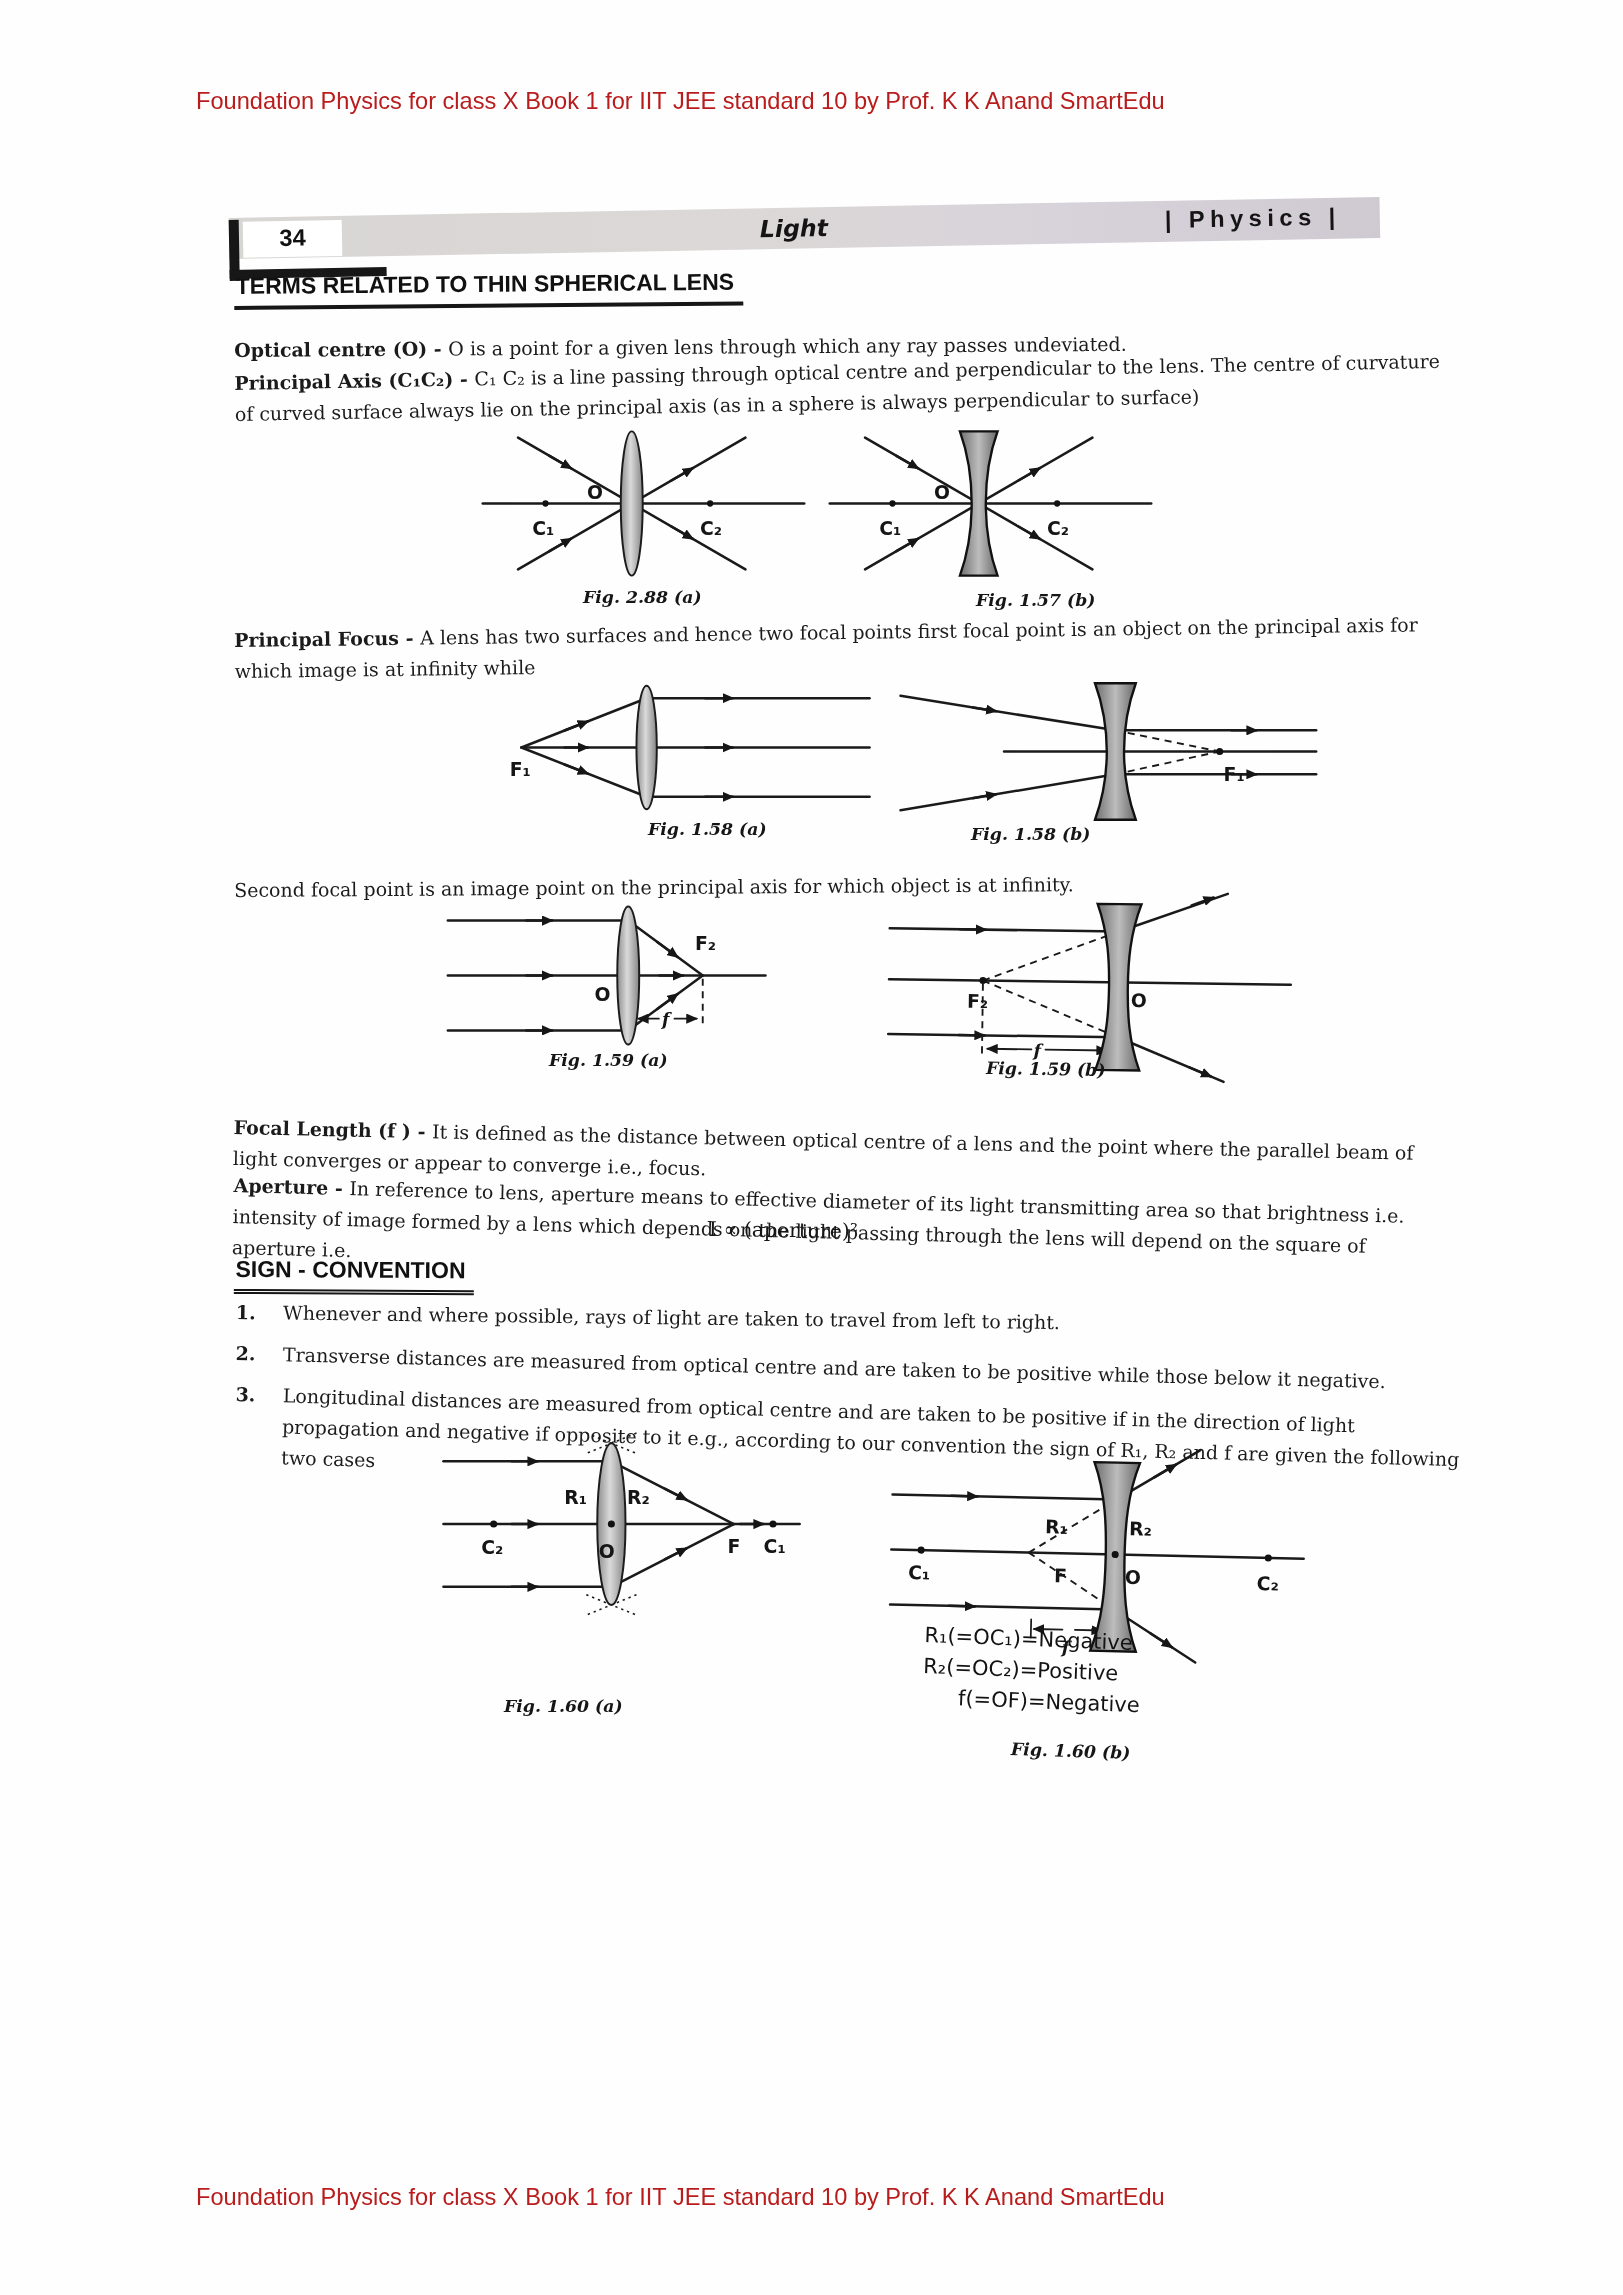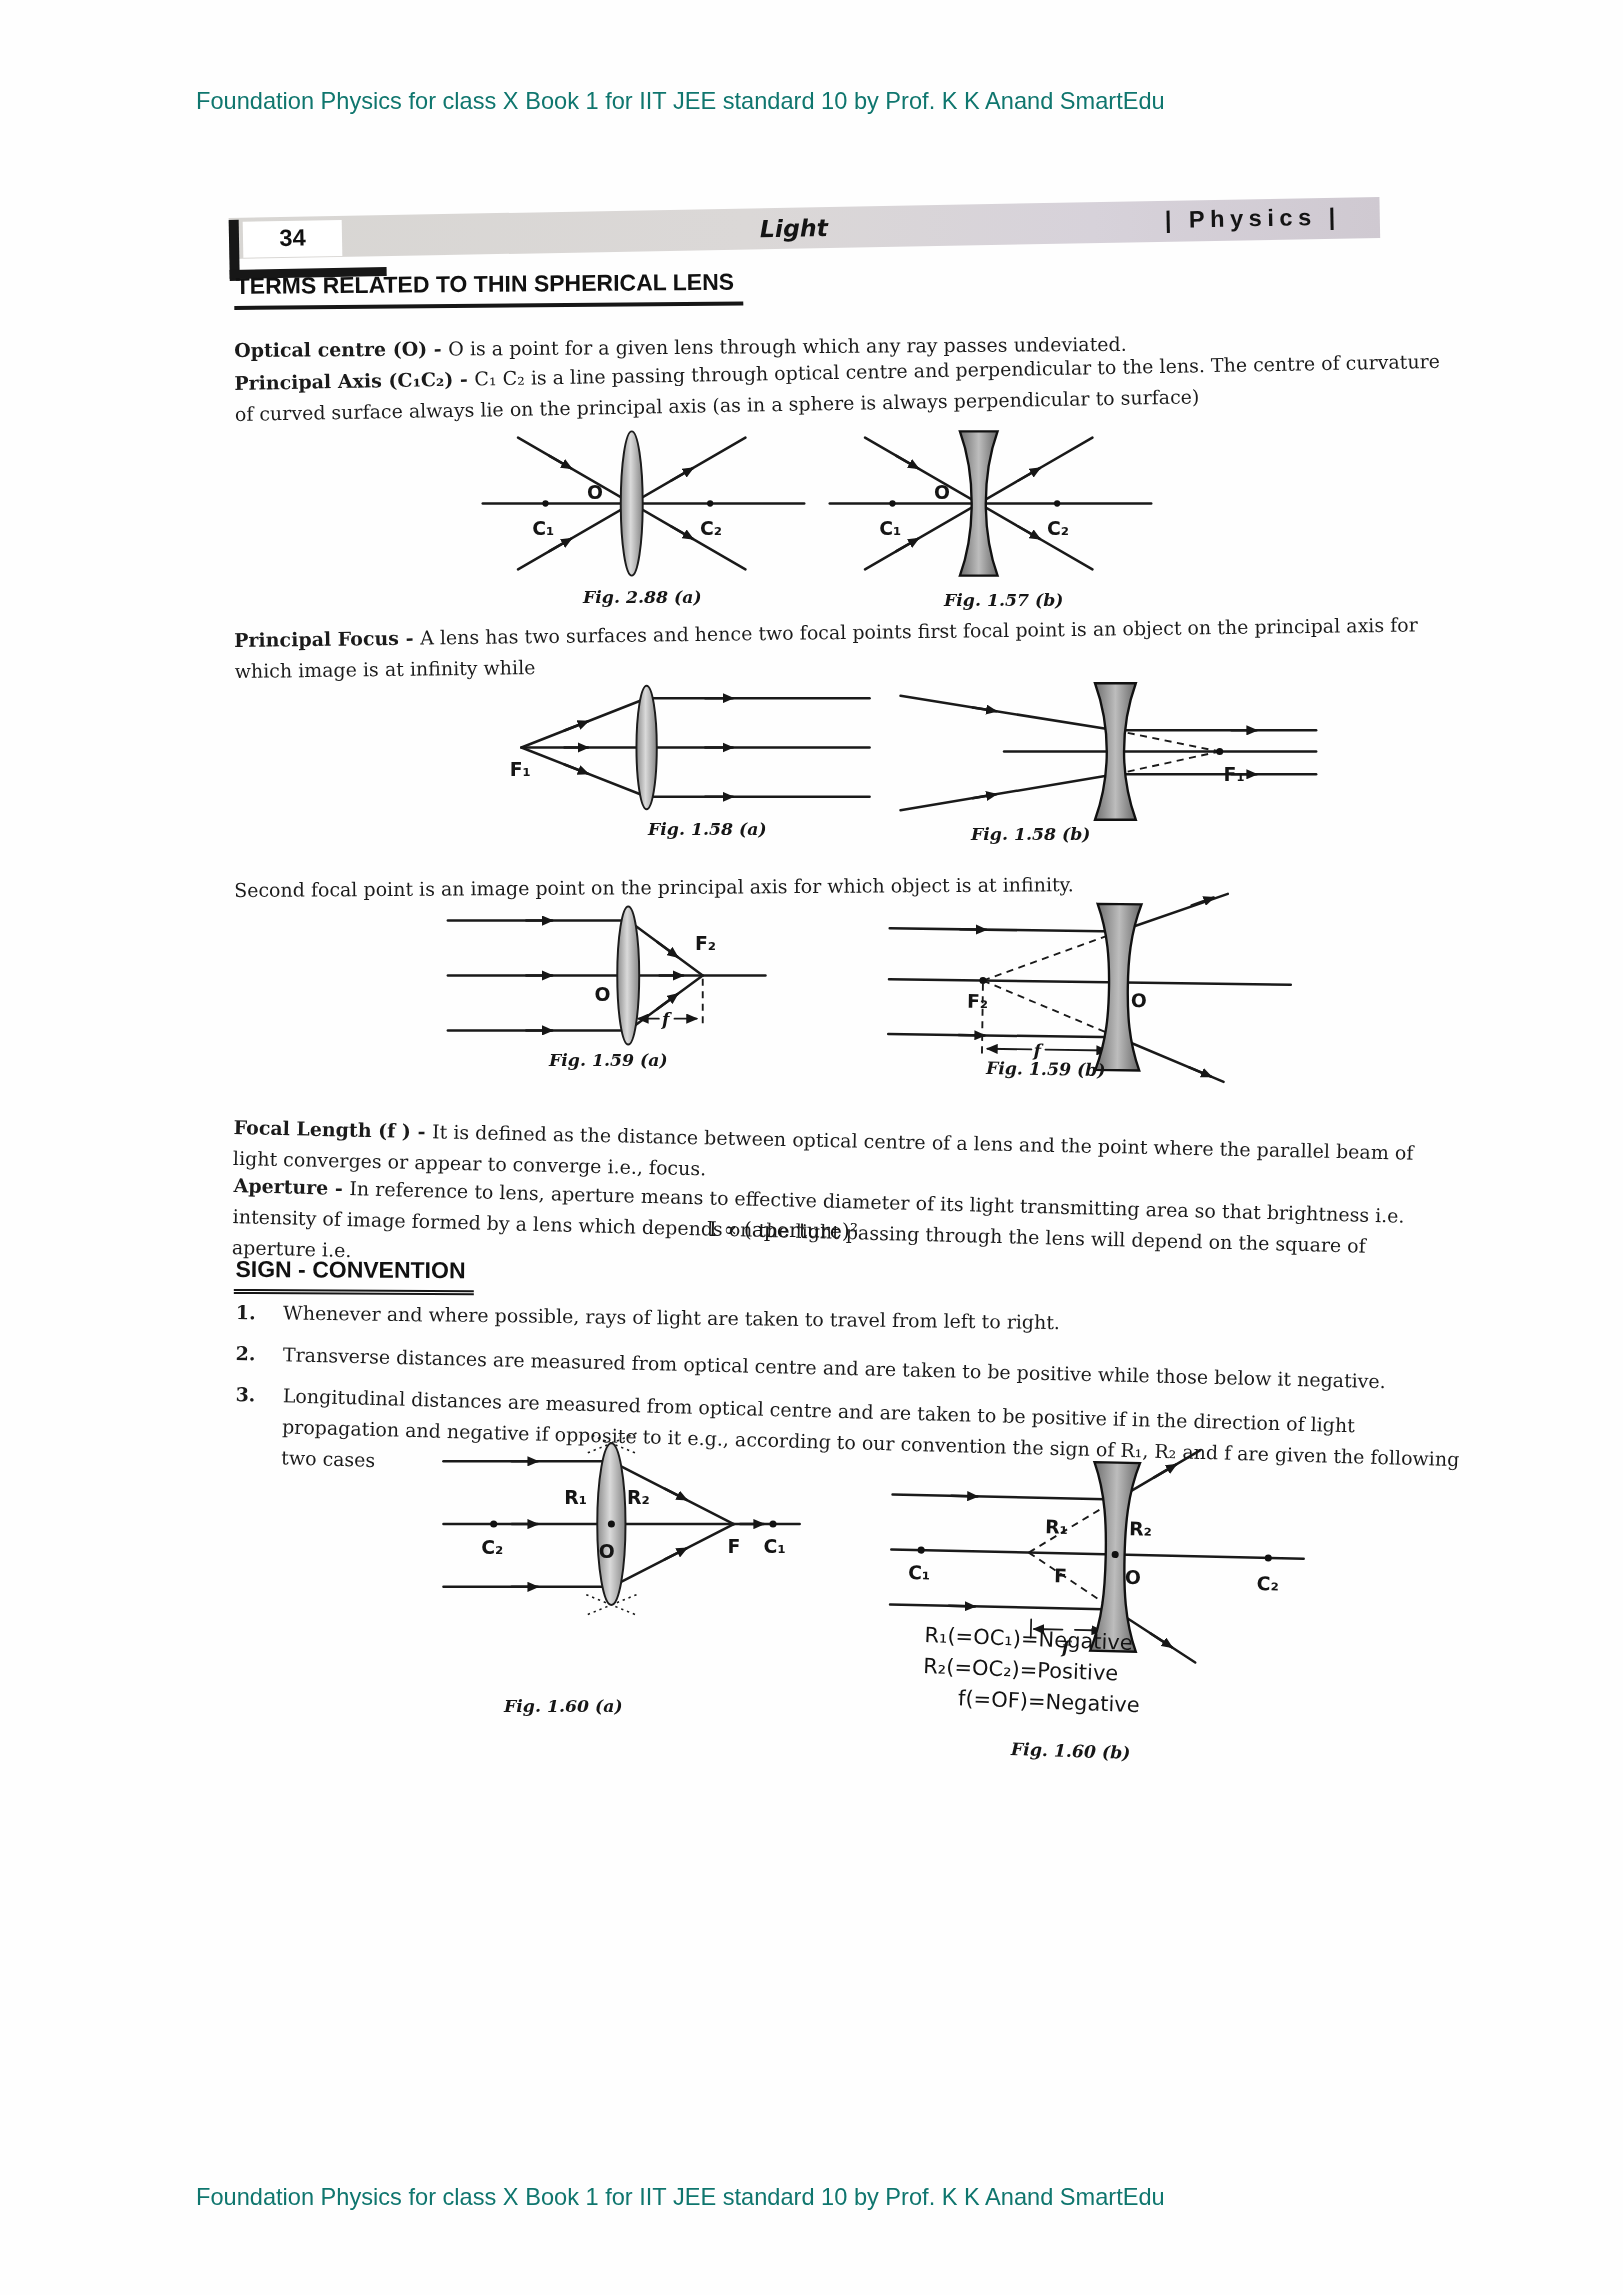--- a/index.html
+++ b/index.html
@@ -1,18 +1,18 @@
 <!DOCTYPE html>
 <html style="font-size:12.6px"><head>
 <meta charset="utf-8">
 <style>
   html,body{margin:0;padding:0;background:#ffffff;}
   .page{position:relative;width:1623px;height:2295px;background:#fefefe;overflow:hidden;
         font-family:"DejaVu Serif","DejaVu Sans",serif;}
-  .doc-title{position:absolute;font:400 23.6px "Liberation Sans","DejaVu Sans",sans-serif;color:#0f766e;white-space:nowrap;}
+  .doc-title{position:absolute;font:400 23.6px "Liberation Sans","DejaVu Sans",sans-serif;color:#b91c1c;white-space:nowrap;}
   
   .band{position:absolute;left:229px;top:218px;width:1151px;height:41px;
         background:linear-gradient(92deg,#d8d6d3 0%,#dbd8d7 45%,#d7d2da 75%,#cfc9d1 100%);
         transform:rotate(-1.05deg);transform-origin:left center;}
   .band-bar-v{position:absolute;left:0;top:1.6px;width:10.2px;height:61px;background:#171717;}
   .band-bar-h{position:absolute;left:0;top:52px;width:157px;height:9.4px;background:#171717;}
   .pagenum-box{position:absolute;left:14px;top:3.9px;width:99px;height:36px;background:#fff;
         display:flex;align-items:center;justify-content:center;
         font:700 23.6px "Liberation Sans","DejaVu Sans",sans-serif;color:#111;}
   .band-center{position:absolute;left:531px;top:7px;font:italic 700 23.6px "DejaVu Sans",sans-serif;color:#141414;}
@@ -111,21 +111,21 @@
       <line class="ln arr" x1="100" y1="160.8" x2="128" y2="144.6"></line>
       <line class="ln arr" x1="255" y1="71" x2="283" y2="54.8"></line>
     </g>
     <path class="lens2" d="M181,8 L229,8 C216,44 214,74 214,100 C214,126 216,156 229,192 L181,192 C194,156 196,126 196,100 C196,74 194,44 181,8 Z"></path>
     <text class="lbl" x="148" y="94">O</text>
     <text class="lbl" x="78" y="140">C₁</text>
     <text class="lbl" x="292" y="140">C₂</text>
   </svg>
 
   <div class="figcap" style="left:583px;top:587px">Fig. 2.88 (a)</div>
-  <div class="figcap" style="left:944px;top:590px">Fig. 1.57 (b)</div>
+  <div class="figcap" style="left:976px;top:590px">Fig. 1.57 (b)</div>
 
   <p class="para" style="left:234px;top:606px;width:1213px;transform:rotate(-0.75deg)"><b>Principal Focus - </b><span>A lens has two surfaces and hence two focal points first focal point is an object on the principal axis for which image is at infinity while</span></p>
 
   <svg class="fig" style="left:462px;top:681px" width="424" height="133" viewBox="0 0 540 170">
     <g>
       <line class="ln" x1="75" y1="85" x2="235" y2="22"></line>
       <line class="ln" x1="75" y1="85" x2="520" y2="85"></line>
       <line class="ln" x1="75" y1="85" x2="235" y2="148"></line>
       <line class="ln" x1="235" y1="22" x2="520" y2="22"></line>
       <line class="ln" x1="235" y1="148" x2="520" y2="148"></line>

